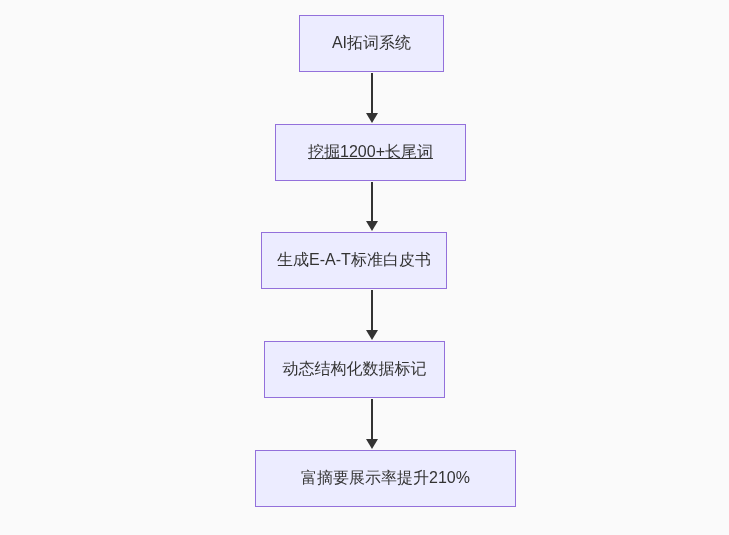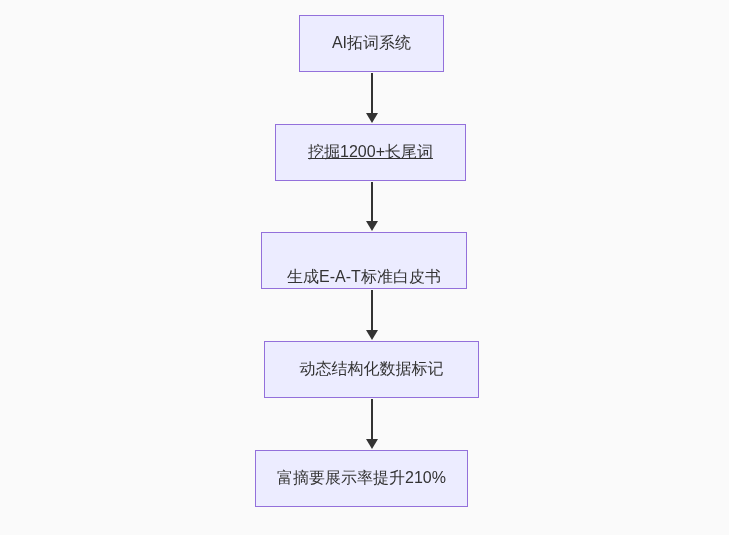--- a/index.html
+++ b/index.html
@@ -69,35 +69,35 @@
 
   <div class="node" style="left:275px; top:124px; width:191px;text-decoration:underline;">
     <span>挖掘1200+长尾词</span>
   </div>
 
   <div class="edge" style="top:182px; height:49px;">
     <div class="line"></div>
     <div class="head"></div>
   </div>
 
-  <div class="node" style="left:261px; top:232px; width:206px;align-items:flex-end;">
+  <div class="node" style="left:261px; top:232px; width:186px;">
     <span>生成E-A-T标准白皮书</span>
   </div>
 
   <div class="edge" style="top:290px; height:50px;">
     <div class="line"></div>
     <div class="head"></div>
   </div>
 
-  <div class="node" style="left:264px; top:341px; width:215px;align-items:center;">
+  <div class="node" style="left:264px; top:341px; width:181px;align-items:center;">
     <span>动态结构化数据标记</span>
   </div>
 
   <div class="edge" style="top:399px; height:50px;">
     <div class="line"></div>
     <div class="head"></div>
   </div>
 
-  <div class="node" style="left:255px; top:450px; width:213px;">
+  <div class="node" style="left:255px; top:450px; width:261px;">
     <span>富摘要展示率提升210%</span>
   </div>
 
 </div>
 
 </body></html>

